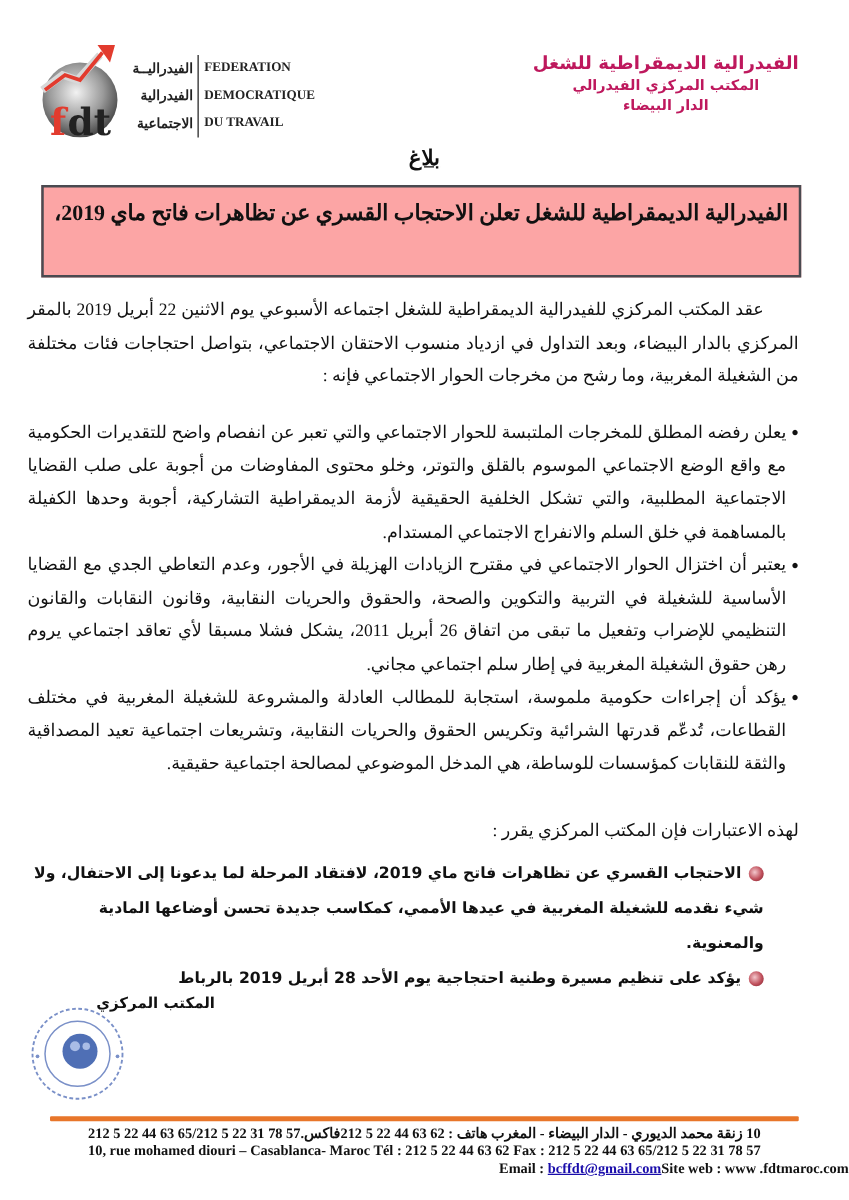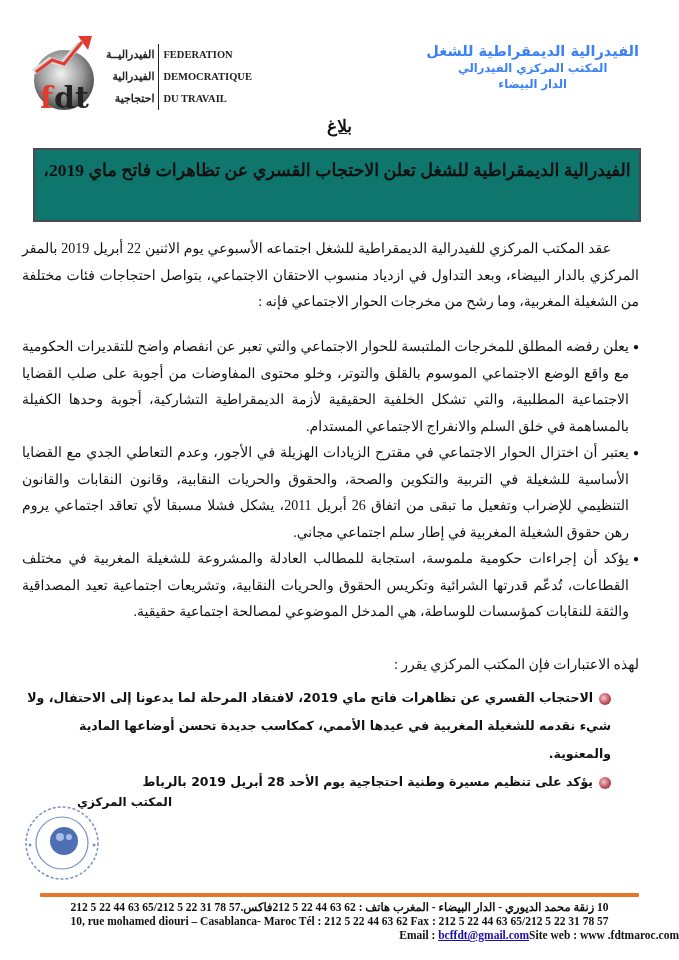--- a/index.html
+++ b/index.html
@@ -1,26 +1,26 @@
 <!DOCTYPE html>
 <html><head>
 <meta charset="utf-8">
 <style>
   html, body { margin: 0; padding: 0; background: #ffffff; }
   body { width: 679px; height: 960px; position: relative; overflow: hidden; font-family: "DejaVu Sans", sans-serif; color: #111; }
   .logo { position: absolute; left: 28px; top: 30px; width: 74px; height: 80px; }
   .fed-block { position: absolute; left: 106px; top: 44px; display: flex; }
   .fed-ar { direction: rtl; text-align: right; font-family: "DejaVu Serif", serif; font-weight: bold; font-size: 11px; line-height: 22px; padding-right: 4px; border-right: 1.5px solid #222; color: #222; }
   .fed-fr { font-family: "Liberation Serif", serif; font-weight: bold; font-size: 10.5px; line-height: 22px; padding-left: 4px; color: #222; }
-  .hdr-right { position: absolute; right: 40px; top: 42px; direction: rtl; text-align: center; font-family: "DejaVu Sans", sans-serif; font-weight: bold; color: #3b82f6; }
+  .hdr-right { position: absolute; right: 40px; top: 42px; direction: rtl; text-align: center; font-family: "DejaVu Sans", sans-serif; font-weight: bold; color: #be185d; }
   .hdr-right .l1 { font-size: 14.5px; line-height: 18px; }
   .hdr-right .l2 { font-size: 11.5px; line-height: 16px; }
   .hdr-right .l3 { font-size: 11.5px; line-height: 16px; }
   .balagh { position: absolute; left: 0; right: 0; top: 116px; text-align: center; direction: rtl; font-family: Liberation Sans, sans-serif; font-weight: bold; font-size: 17px; text-decoration: underline; }
-  .title-box { position: absolute; left: 33px; width: 608px; top: 148px; height: 74px; background: #0f766e; border: 2px solid #4a4a50; box-sizing: border-box; direction: rtl; text-align: center; font-family: "Liberation Serif", serif; font-weight: bold; font-size: 17.5px; line-height: 33px; padding-top: 4px; }
+  .title-box { position: absolute; left: 33px; width: 608px; top: 148px; height: 74px; background: #fca5a5; border: 2px solid #4a4a50; box-sizing: border-box; direction: rtl; text-align: center; font-family: "Liberation Serif", serif; font-weight: bold; font-size: 17.5px; line-height: 33px; padding-top: 4px; }
   .body-text { position: absolute; left: 22px; right: 40px; direction: rtl; text-align: justify; text-align-last: right; font-family: "Liberation Serif", serif; font-size: 14px; line-height: 26.5px; color: #111; }
   .p-intro { top: 236px; text-indent: 28px; }
   .bullets { top: 334px; }
   .bullet { position: relative; padding-right: 10px; }
   .bullet .dot { position: absolute; right: 0; top: 0; font-size: 10px; }
   .p-decide { position: absolute; right: 40px; top: 656px; direction: rtl; font-family: "Liberation Serif", serif; font-size: 14px; }
   .decisions { position: absolute; left: 22px; right: 40px; top: 684px; direction: rtl; font-family: "DejaVu Sans", sans-serif; font-weight: bold; font-size: 12.5px; line-height: 28px; color: #111; }
   .dec { position: relative; text-align: right; }
   .dec .ico { display: inline-block; width: 12px; height: 12px; border-radius: 50%; background: radial-gradient(circle at 40% 40%, #f3c7cc 0, #c0505c 55%, #7a1f2a 100%); vertical-align: middle; margin-left: 6px; }
   .dec1 { padding-right: 28px; }
@@ -49,21 +49,21 @@
   <polyline points="8,42 24,30 36,34 54,12" fill="none" stroke="#e23b2e" stroke-width="3"></polyline>
   <polygon points="50,6 64,6 60,20" fill="#e23b2e"></polygon>
   <text x="12" y="78" font-family="DejaVu Serif, serif" font-size="30" font-weight="bold" fill="#e23b2e">f</text>
   <text x="26" y="78" font-family="DejaVu Serif, serif" font-size="30" font-weight="bold" fill="#222">dt</text>
 </svg>
 
 <div class="fed-block">
   <div class="fed-ar">
     <div>الفيدراليــة</div>
     <div>الفيدرالية</div>
-    <div>احتجاجية</div>
+    <div>الاجتماعية</div>
   </div>
   <div class="fed-fr">
     <div>FEDERATION</div>
     <div>DEMOCRATIQUE</div>
     <div>DU TRAVAIL</div>
   </div>
 </div>
 
 <div class="hdr-right">
   <div class="l1">الفيدرالية الديمقراطية للشغل</div>

